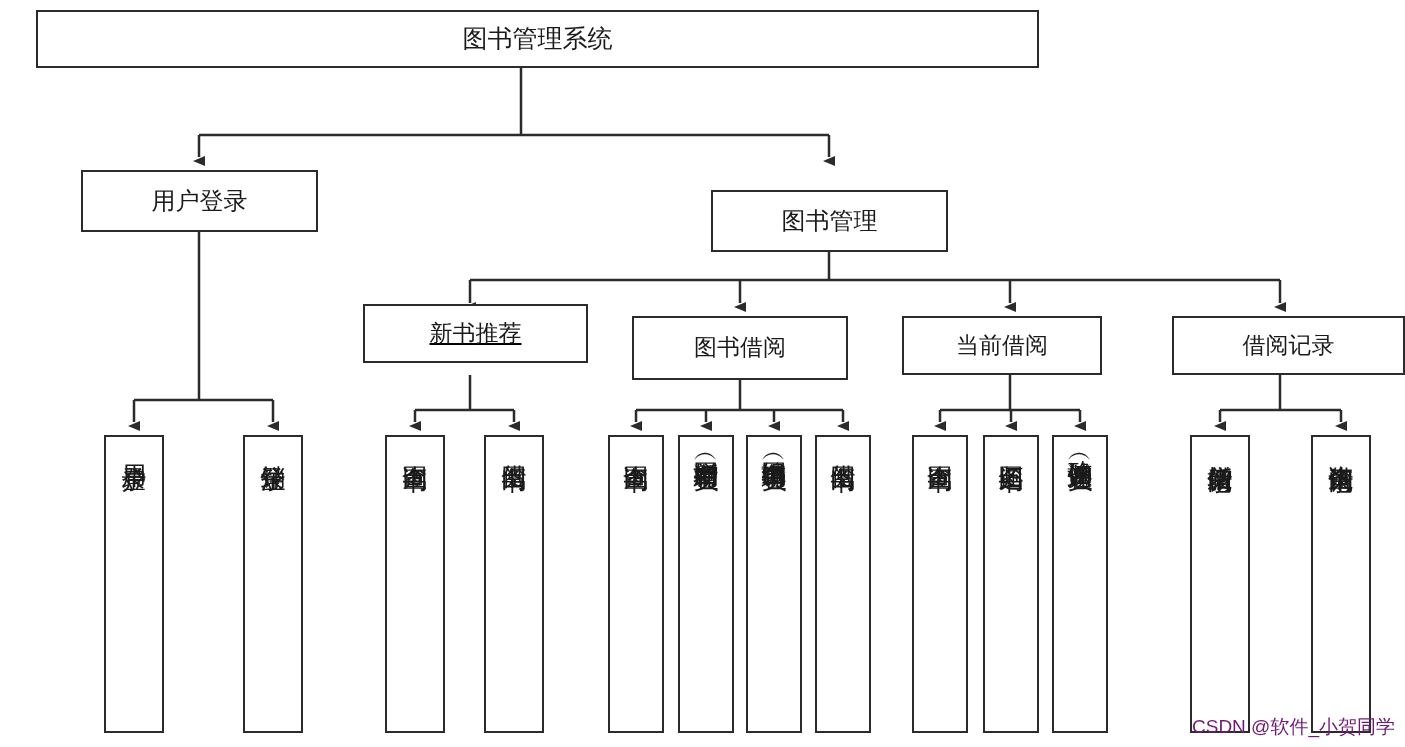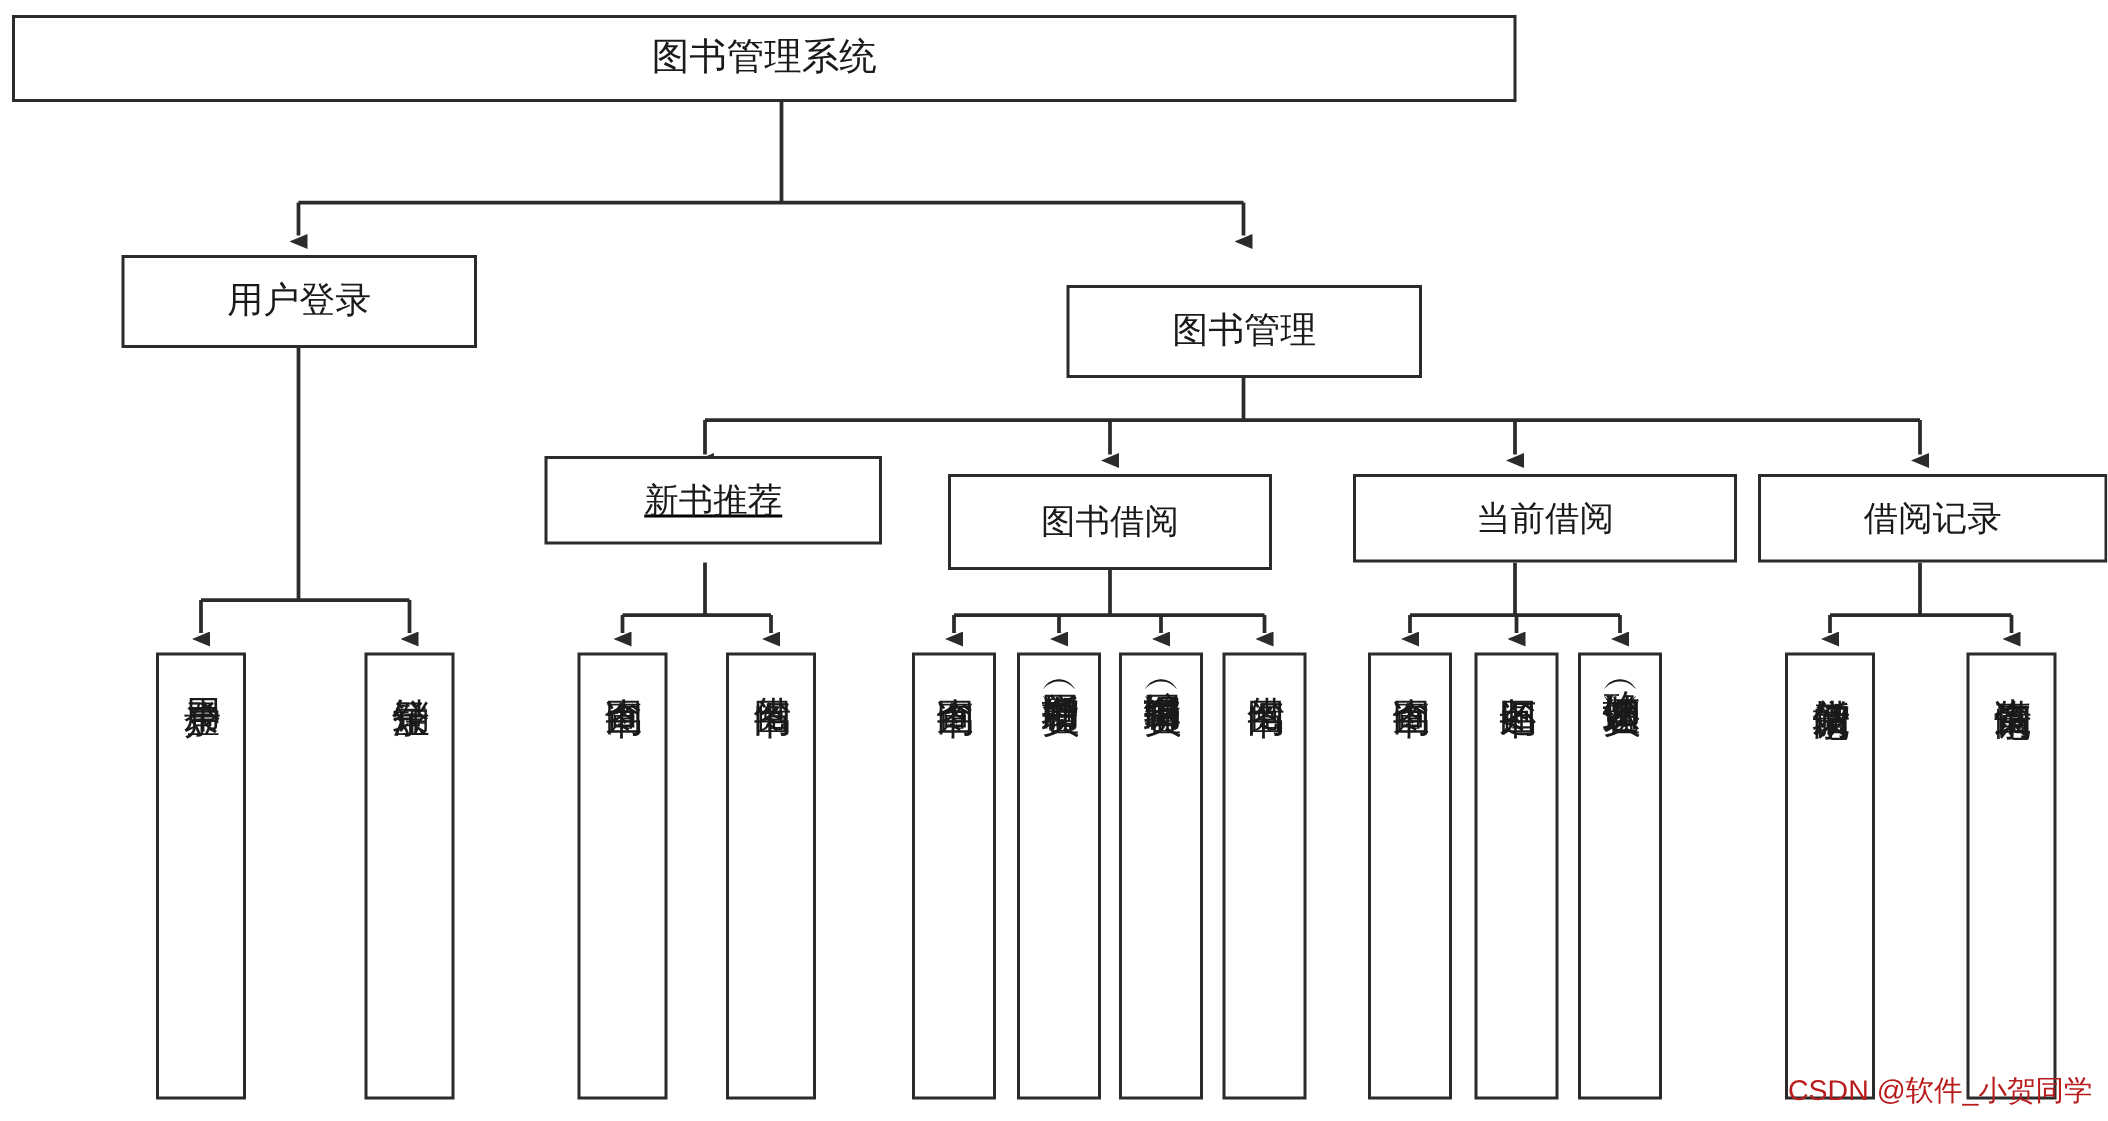--- a/index.html
+++ b/index.html
@@ -53,21 +53,21 @@
     white-space: normal;
   }
   .leaf {
     align-items: flex-start;
     justify-content: center;
     padding-top: 8px;
   }
   .leaf.tall-text { padding-top: 4px; }
   .watermark {
     position: absolute;
-    color: #b91c1c;
+    color: #701a75;
     font-size: 19px;
     white-space: nowrap;
     pointer-events: none;
   }
 </style>
 </head>
 <body>
 
 <div id="diagram-root">
 
@@ -107,38 +107,38 @@
         <path d="M940,410 L940,422" marker-end="url(#arrowhead)"></path>
         <path d="M1011,410 L1011,422" marker-end="url(#arrowhead)"></path>
         <path d="M1080,410 L1080,422" marker-end="url(#arrowhead)"></path>
         <path d="M1280,375 L1280,410"></path>
         <path d="M1220,410 L1341,410"></path>
         <path d="M1220,410 L1220,422" marker-end="url(#arrowhead)"></path>
         <path d="M1341,410 L1341,422" marker-end="url(#arrowhead)"></path>
       </g>
   </svg>
 
-  <div class="node-box level1" style="left: 8px; top: 10px; width: 1003px; height: 58px; justify-content: center;">
+  <div class="node-box level1" style="left: 36px; top: 10px; width: 1003px; height: 58px; justify-content: center;">
     <span class="node-label">图书管理系统</span>
   </div>
 
   <div class="node-box level2" style="left: 81px; top: 170px; width: 237px; height: 62px;">
     <span class="node-label">用户登录</span>
   </div>
   <div class="node-box level2" style="left: 711px; top: 170px; width: 237px; height: 62px; margin-top: 20px;">
     <span class="node-label">图书管理</span>
   </div>
 
   <div class="node-box level3" style="left: 363px; top: 304px; width: 225px; height: 59px; text-decoration: underline;">
     <span class="node-label">新书推荐</span>
   </div>
   <div class="node-box level3" style="left: 632px; top: 316px; width: 216px; height: 64px;">
     <span class="node-label">图书借阅</span>
   </div>
-  <div class="node-box level3" style="left: 902px; top: 316px; width: 256px; height: 59px;">
+  <div class="node-box level3" style="left: 902px; top: 316px; width: 200px; height: 59px;">
     <span class="node-label">当前借阅</span>
   </div>
   <div class="node-box level3" style="left: 1172px; top: 316px; width: 233px; height: 59px;">
     <span class="node-label">借阅记录</span>
   </div>
 
   <div class="node-box leaf" style="left: 104px; top: 435px; width: 60px; height: 298px;">
     <span class="node-label">用户登录</span>
   </div>
   <div class="node-box leaf" style="left: 243px; top: 435px; width: 60px; height: 298px;">

